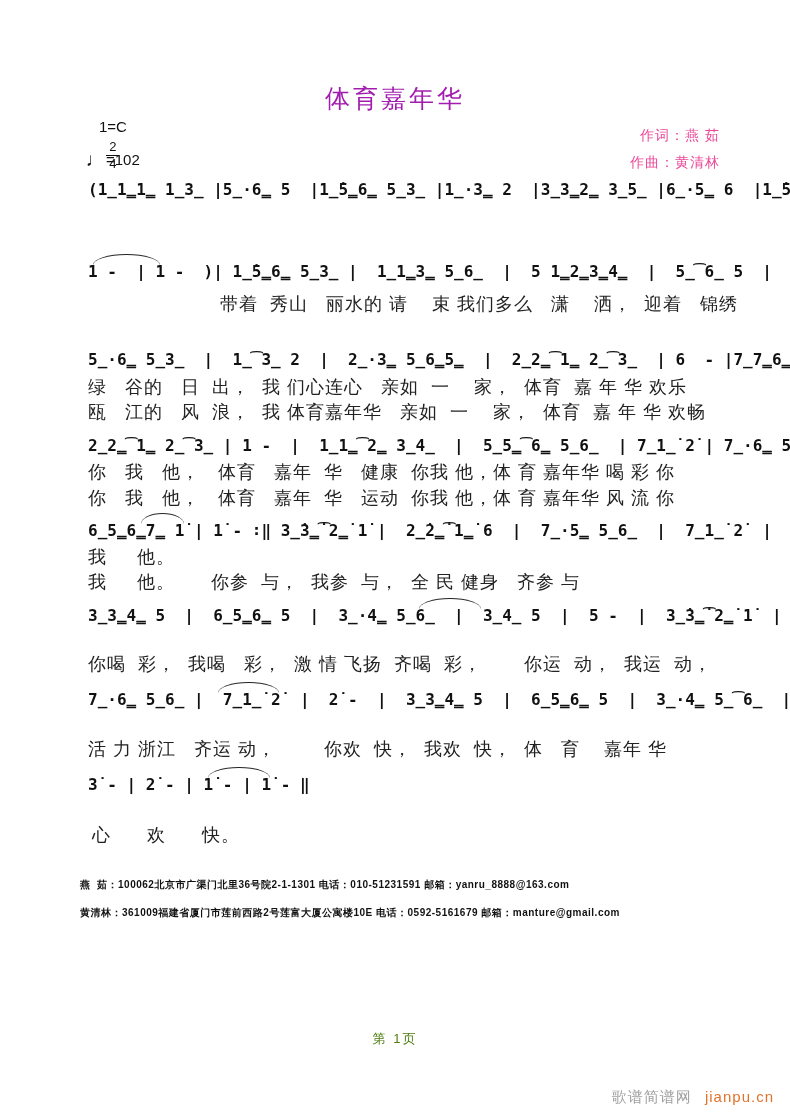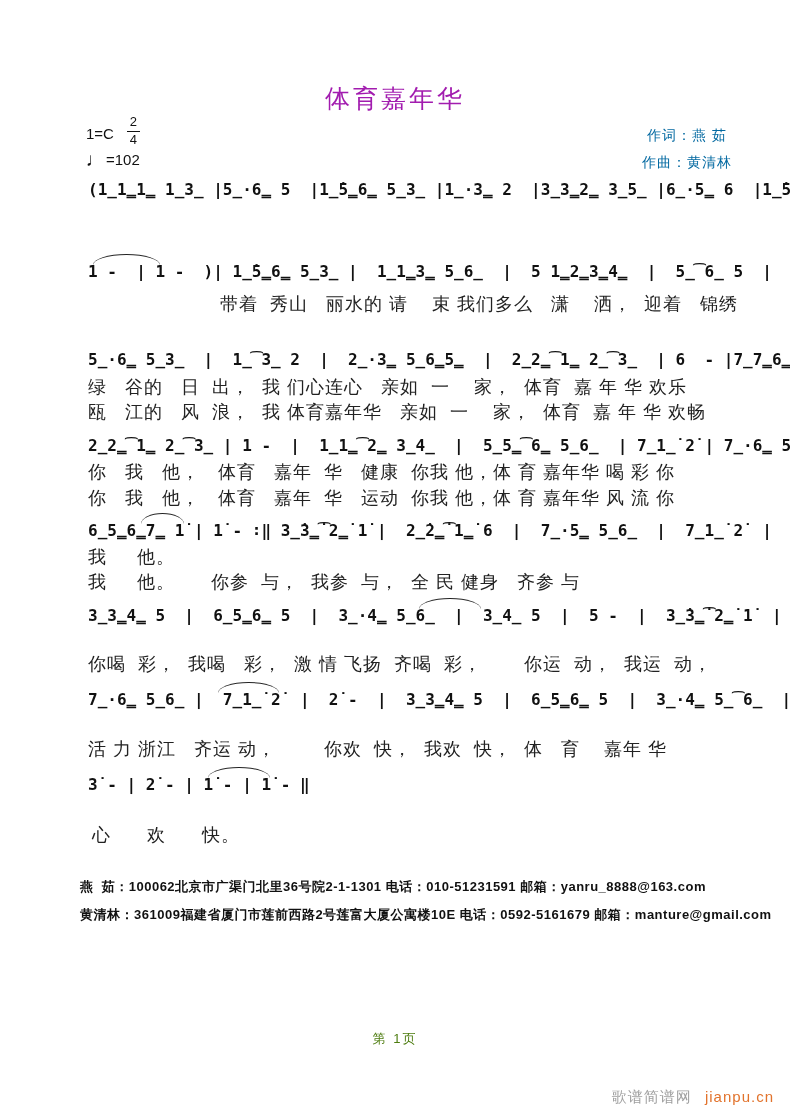--- a/index.html
+++ b/index.html
@@ -2,34 +2,34 @@
 <html><head>
 <meta charset="utf-8">
 <style>
   html,body{margin:0;padding:0;background:#ffffff;}
   .page{position:relative;width:790px;height:1119px;background:#ffffff;overflow:hidden;
         font-family:"Liberation Sans","DejaVu Sans",sans-serif;color:#1a1a1a;}
   .title{position:absolute;top:82px;left:0;width:100%;text-align:center;
          font-family:"Liberation Serif","DejaVu Serif",serif;
          font-size:25px;letter-spacing:3px;color:#a21caf;}
   .keyblock{position:absolute;left:86px;top:118px;font-size:15px;color:#111;}
-  .keyrow{display:flex;align-items:center;gap:13px;height:30px;}
+  .keyrow{display:flex;align-items:center;gap:7px;height:30px;flex-direction:column;}
   .ts{display:inline-flex;flex-direction:column;align-items:center;font-size:13px;line-height:1.1;transform:translateY(-2px);}
   .ts-bar{width:13px;height:1px;background:#111;margin:1px 0;}
   .temporow{display:flex;align-items:center;font-size:15px;margin-top:2px;}
   .temporow .notehead{font-size:19px;margin-right:1px;line-height:1;}
-  .credits{position:absolute;right:58px;top:122px;text-align:center;font-size:14px;
-           color:#0369a1;line-height:1.95;letter-spacing:1px;}
+  .credits{position:absolute;right:70px;top:122px;text-align:right;font-size:14px;
+           color:#ec4899;line-height:1.95;letter-spacing:1px;}
   .notes{position:absolute;left:88px;white-space:pre;
          font-family:"DejaVu Sans Mono","Liberation Mono",monospace;
          font-size:16px;font-weight:bold;color:#111;line-height:1.2;}
   .lyr{position:absolute;white-space:pre;font-size:18px;color:#222;letter-spacing:1px;}
   .slur{position:absolute;height:10px;border-top:1.5px solid #222;
         border-radius:50% 50% 0 0 / 100% 100% 0 0;}
-  .contact{position:absolute;left:80px;white-space:pre;font-size:13px;font-weight:bold;
+  .contact{position:absolute;left:80px;white-space:pre;font-size:10px;font-weight:bold;
            color:#111;letter-spacing:0.5px;}
   .pagenum{position:absolute;top:1030px;left:0;width:100%;text-align:center;
            font-size:13px;color:#4d7c0f;letter-spacing:2px;}
   .watermark{position:absolute;top:1088px;right:16px;font-size:15px;letter-spacing:1px;}
   .wm-gray{color:#a0a0a0;}
   .wm-orange{color:#e2732c;margin-left:8px;}
 </style>
 </head>
 <body>
 

